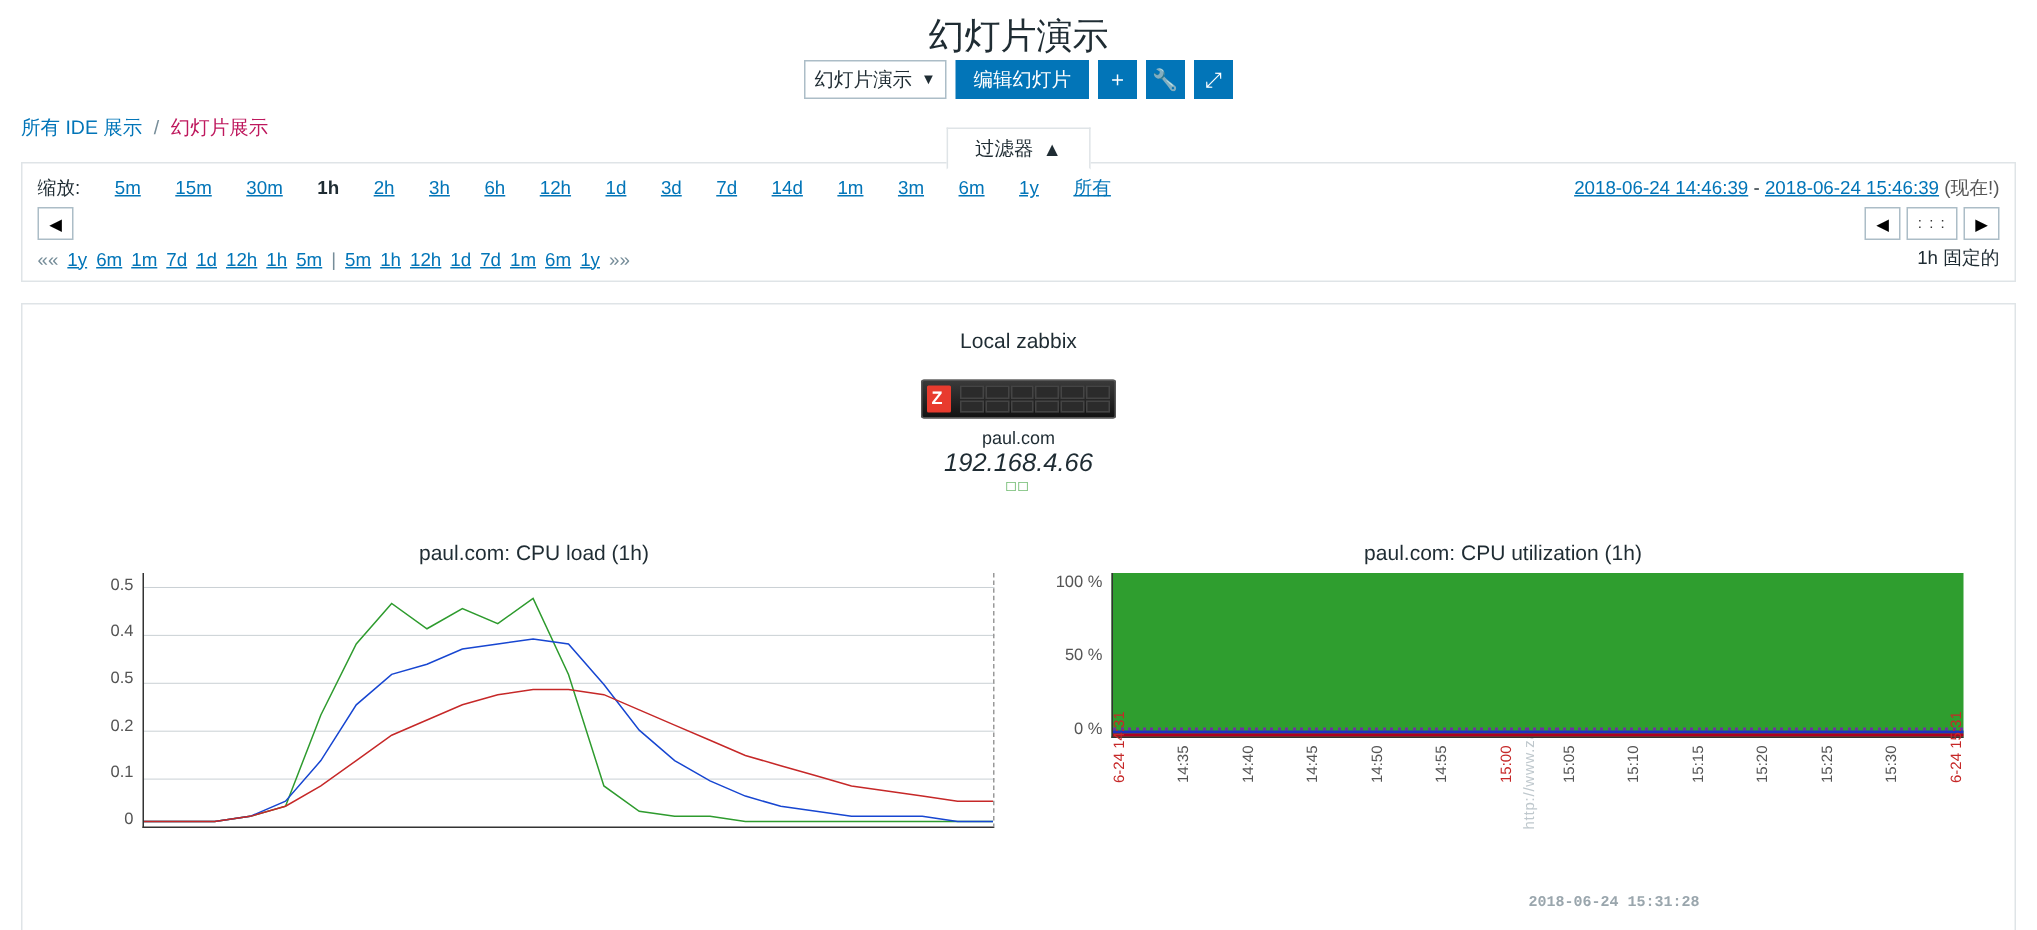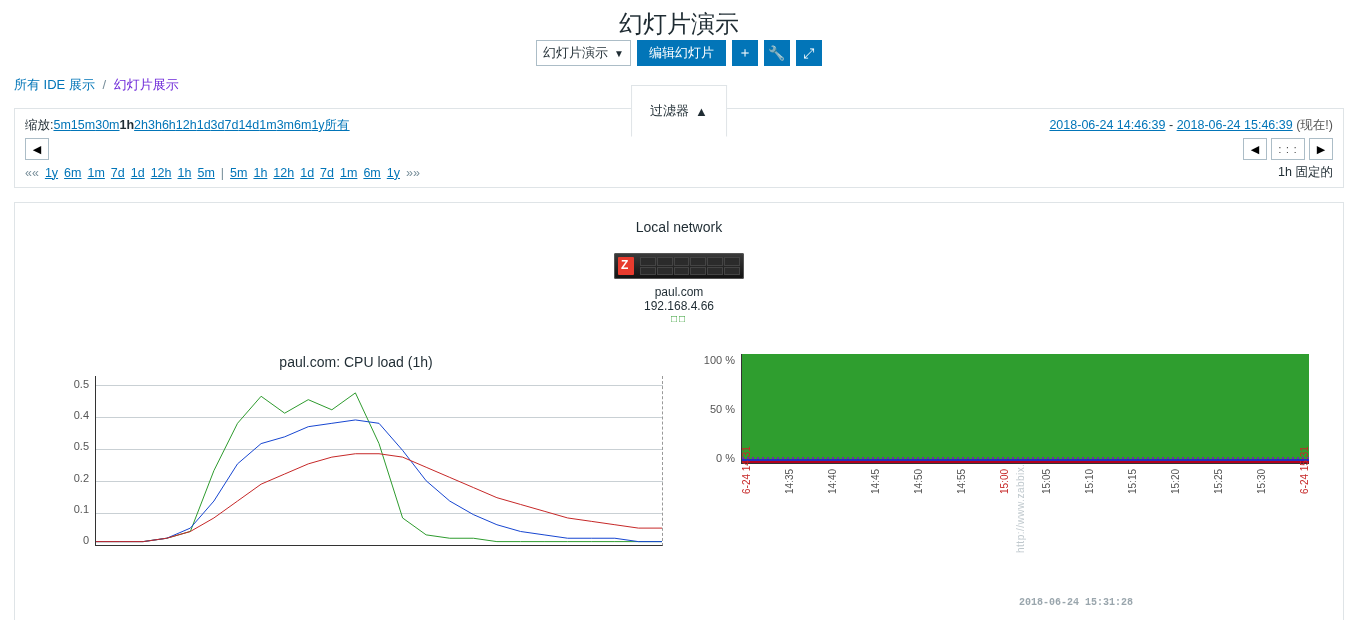--- a/index.html
+++ b/index.html
@@ -28,36 +28,36 @@
     width: 26px; height: 26px; background: #0275b8; color: #fff;
     display: flex; align-items: center; justify-content: center;
     cursor: pointer; border: none; font-size: 14px;
   }
 
   
   .breadcrumb {
     padding: 8px 14px 14px 14px; font-size: 13px;
   }
   .breadcrumb .sep { color: #768d99; padding: 0 4px; }
-  .breadcrumb .current { color: #6d28d9; }
+  .breadcrumb .current { color: #be185d; }
 
   
   .filterbox {
     margin: 0 14px; border: 1px solid #dfe4e7; background: #fff; position: relative;
   }
   .filter-tab {
     position: absolute; top: -24px; left: 50%; transform: translateX(-50%);
     background: #fff; border: 1px solid #dfe4e7; border-bottom: 1px solid #fff;
-    padding: 16px 18px; font-size: 13px; color: #1f2c33; cursor: pointer;
+    padding: 4px 18px; font-size: 13px; color: #1f2c33; cursor: pointer;
     display: flex; align-items: center; gap: 6px;
   }
   .filter-body { padding: 8px 10px 6px 10px; }
 
   .zoom-row { display: flex; align-items: center; justify-content: space-between; font-size: 12.5px; margin-bottom: 4px; }
-  .zoom-left { display: flex; align-items: baseline; gap: 0; flex-wrap: wrap; }
+  .zoom-left { display: flex; align-items: baseline; gap: 23px; flex-wrap: wrap; }
   .zoom-left .lbl { color: #1f2c33; }
   .zoom-left a { color: #0275b8; text-decoration: underline; }
   .zoom-left .sel { font-weight: 700; color: #1f2c33; text-decoration: none; }
   .daterange { color: #1f2c33; }
   .daterange a { text-decoration: underline; }
   .daterange .now { color: #555; }
 
   .nav-row { display: flex; align-items: center; justify-content: space-between; margin-top: 2px; }
   .nav-btn {
     width: 24px; height: 22px; border: 1px solid #acbdc7; background: #fff;
@@ -96,21 +96,21 @@
   }
   .server .z {
     position: absolute; left: 7px; top: 5px; color: #fff; font-size: 12px; font-weight: 700;
   }
   .server .bays {
     position: absolute; left: 26px; right: 4px; top: 4px; bottom: 4px;
     display: grid; grid-template-columns: repeat(6, 1fr); grid-template-rows: 1fr 1fr; gap: 1px;
   }
   .server .bays div { background: #2b2b2b; border: 1px solid #444; }
   .host-name { font-size: 12px; margin-top: 6px; color: #1f2c33; }
-  .host-ip   { font-size: 12px; color: #1f2c33; }
+  .host-ip   { font-size: 17px; color: #1f2c33; font-style: italic; }
   .host-stat { font-size: 10px; color: #2e9b2e; letter-spacing: 2px; }
 
   
   .wm {
     position: absolute; right: 328px; top: 240px;
     transform: rotate(-90deg); transform-origin: right top;
     font-size: 10px; color: #bfc8cd; letter-spacing: .5px; white-space: nowrap;
   }
   .ts-small {
     position: absolute; right: 210px; top: 394px;
@@ -258,21 +258,21 @@
           <span class="gl">»»</span>
         </div>
       <div class="fixed-lbl">1h  固定的</div>
     </div>
 
   </div>
 </div>
 
 <div class="panel">
 
-  <div class="network-title">Local network</div>
+  <div class="network-title">Local zabbix</div>
 
   <div class="host-block">
     <div class="server">
       <span class="z">Z</span>
       <div class="bays">
         <div></div>
           <div></div>
           <div></div>
           <div></div>
           <div></div>
@@ -310,20 +310,21 @@
           <svg viewBox="0 0 100 100" preserveAspectRatio="none" id="load-svg">
               <polyline points="0.00,98.00 4.17,98.00 8.33,98.00 12.50,96.00 16.67,92.00 20.83,56.00 25.00,28.00 29.17,12.00 33.33,22.00 37.50,14.00 41.67,20.00 45.83,10.00 50.00,40.00 54.17,84.00 58.33,94.00 62.50,96.00 66.67,96.00 70.83,98.00 75.00,98.00 79.17,98.00 83.33,98.00 87.50,98.00 91.67,98.00 95.83,98.00 100.00,98.00" fill="none" stroke="#2e9b2e" stroke-width="1" vector-effect="non-scaling-stroke"></polyline>
               <polyline points="0.00,98.00 4.17,98.00 8.33,98.00 12.50,96.00 16.67,90.00 20.83,74.00 25.00,52.00 29.17,40.00 33.33,36.00 37.50,30.00 41.67,28.00 45.83,26.00 50.00,28.00 54.17,44.00 58.33,62.00 62.50,74.00 66.67,82.00 70.83,88.00 75.00,92.00 79.17,94.00 83.33,96.00 87.50,96.00 91.67,96.00 95.83,98.00 100.00,98.00" fill="none" stroke="#1746d1" stroke-width="1" vector-effect="non-scaling-stroke"></polyline>
               <polyline points="0.00,98.00 4.17,98.00 8.33,98.00 12.50,96.00 16.67,92.00 20.83,84.00 25.00,74.00 29.17,64.00 33.33,58.00 37.50,52.00 41.67,48.00 45.83,46.00 50.00,46.00 54.17,48.00 58.33,54.00 62.50,60.00 66.67,66.00 70.83,72.00 75.00,76.00 79.17,80.00 83.33,84.00 87.50,86.00 91.67,88.00 95.83,90.00 100.00,90.00" fill="none" stroke="#c62828" stroke-width="1" vector-effect="non-scaling-stroke"></polyline>
             </svg>
         </div>
       </div>
     </div>
 
     <div class="chart-col">
+      <div class="chart-title">paul.com: CPU utilization (1h)</div>
       <div style="display:flex;">
         <div class="util-axis" id="util-yticks">
             <div>100 %</div>
             <div>50 %</div>
             <div>0 %</div>
           </div>
         <div class="util-plot"></div>
       </div>
       <div class="x-ticks" id="util-xticks">
           <span class="r0">6-24 14:31</span>

